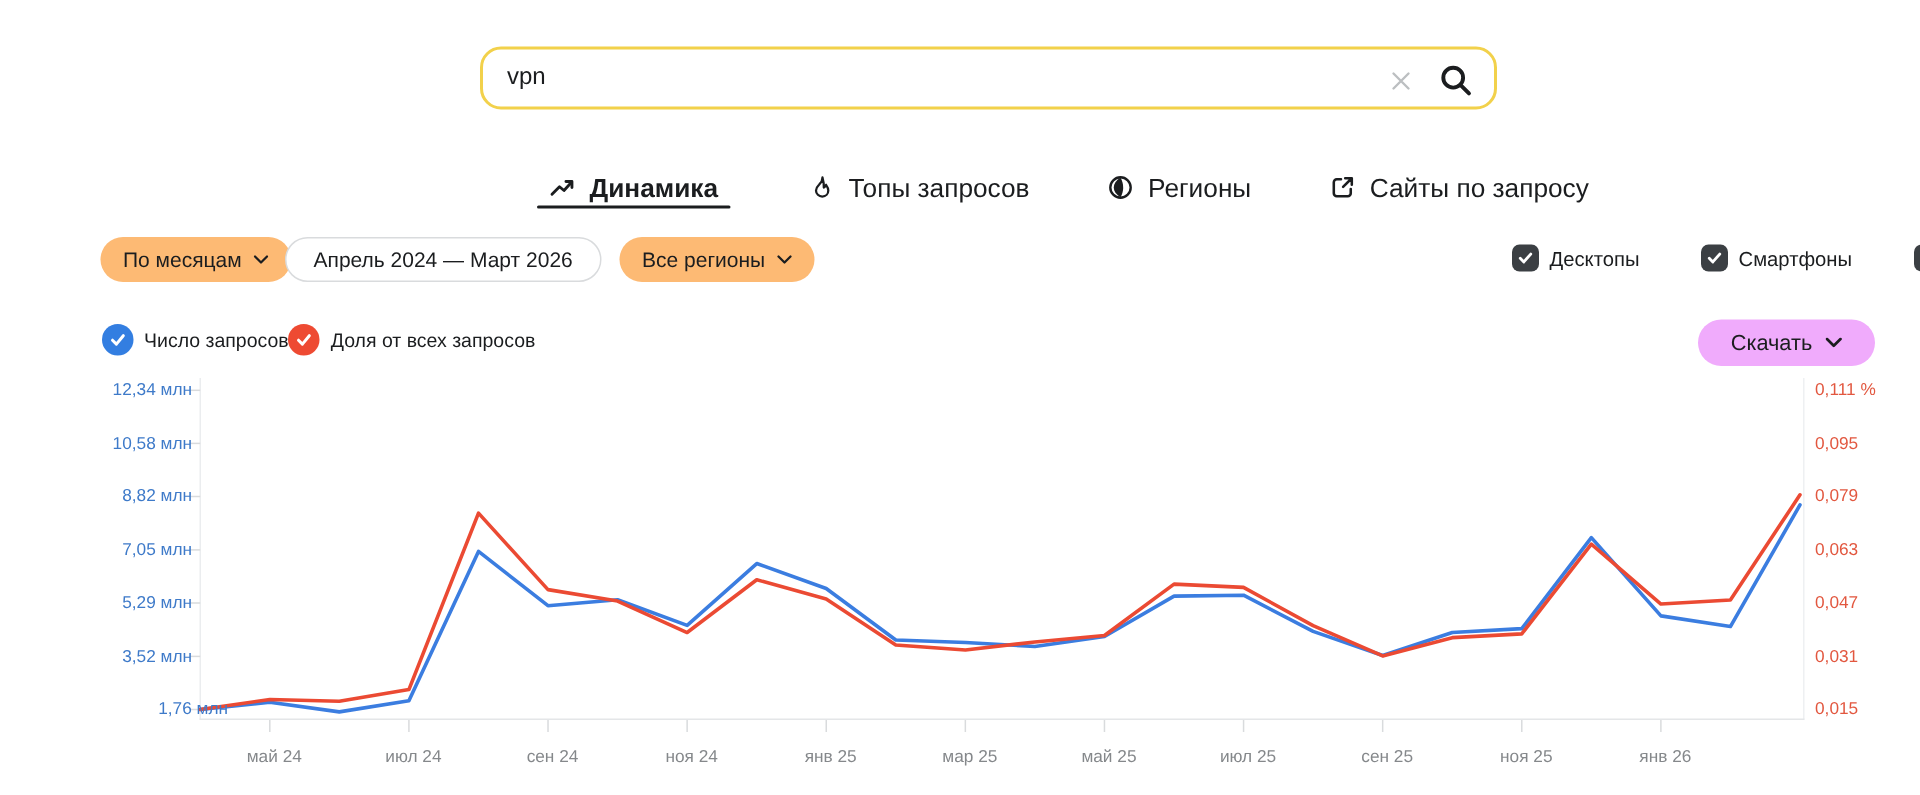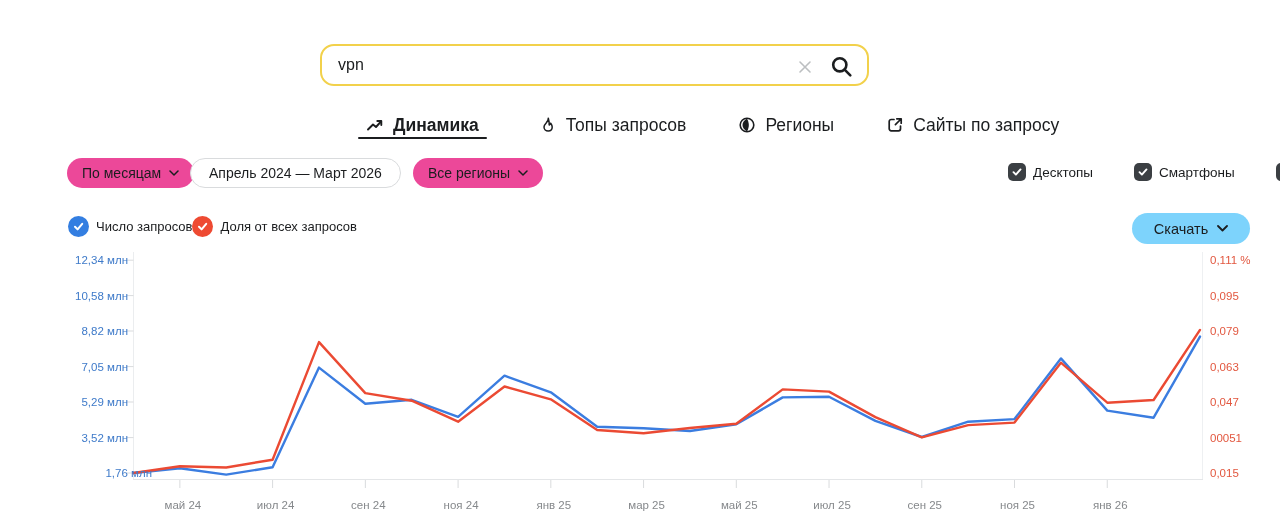--- a/index.html
+++ b/index.html
@@ -1,54 +1,54 @@
 <!DOCTYPE html>
 <html><head>
 <meta charset="utf-8">
 <style>
   * { margin:0; padding:0; box-sizing:border-box; }
   html,body { background:#fff; }
   body { font-family:"Liberation Sans","DejaVu Sans",sans-serif; color:#1b1d1f; }
   .page { position:relative; width:1280px; height:530px; background:#fff; overflow:hidden; }
 
   
-  .searchbar { position:absolute; left:320px; top:31px; width:549px; height:42px;
-    border:2px solid #f2d14b; border-radius:14px; background:#fff; display:flex; align-items:center;margin-top:13px; }
+  .searchbar { position:absolute; left:320px; top:31px; width:678px; height:42px;
+    border:2px solid #f2d14b; border-radius:14px; background:#fff; display:flex; align-items:center; }
   .searchbar input { border:none; outline:none; background:transparent; font-family:inherit;
     font-size:16px; color:#1b1d1f; margin-left:16px; width:540px; }
   .clear-x { position:absolute; right:54px; top:13px; width:16px; height:16px; cursor:pointer; }
   .mag { position:absolute; right:12px; top:8px; width:26px; height:26px; cursor:pointer; }
 
   
   .tabs { position:absolute; left:358px; top:112px; display:flex; gap:52px; align-items:center; }
   .tab { position:relative; display:flex; align-items:center; gap:9px; height:26px;
     font-size:17.5px; cursor:pointer; white-space:nowrap; }
   .tab.active { font-weight:700; padding:0 8px; }
   .tab.active::after { content:""; position:absolute; left:0; right:0; top:25px; height:2px;
     background:#1b1d1f; border-radius:2px; }
   .tab svg { flex:0 0 auto; }
 
   
   .pill { position:absolute; top:158px; height:30px; display:inline-flex; align-items:center;
-    gap:8px; padding:0 15px; border-radius:16px; font-size:14px; background:#ec4899;
+    gap:8px; padding:0 15px; border-radius:16px; font-size:14px; background:#fdba74;
     cursor:pointer; white-space:nowrap; }
   .pill.outline { background:#fff; border:1px solid #d9dbdd; padding:0 18px; }
 
   
   .devices { position:absolute; left:980px; top:163px; display:flex; align-items:center; gap:13px; }
   .device { display:flex; align-items:center; gap:7px; font-size:13.5px; white-space:nowrap;padding-left:28px; }
   .checkbox { width:18px; height:18px; border-radius:5px; background:#3b3f43; display:flex;
     align-items:center; justify-content:center; cursor:pointer; }
 
   
   .legend-row { position:absolute; left:68px; top:216px; display:flex; gap:0; align-items:center; }
   .legend-item { display:flex; align-items:center; gap:7px; font-size:13px; cursor:pointer; white-space:nowrap; }
   .legend-dot { width:21px; height:21px; border-radius:50%; display:flex; align-items:center; justify-content:center; }
   .download-btn { position:absolute; left:1132px; top:213px; width:118px; height:31px;
-    border-radius:17px; background:#7dd3fc; border:none; display:flex; align-items:center;
+    border-radius:17px; background:#f0abfc; border:none; display:flex; align-items:center;
     justify-content:center; gap:9px; font-family:inherit; font-size:14.5px; color:#1b1d1f; cursor:pointer; }
 
   
   .chart-svg { position:absolute; left:0; top:0; width:1280px; height:530px; pointer-events:none; }
   .plot-hover { position:absolute; left:133px; top:252px; width:1070px; height:228px; }
   .ytick-l { position:absolute; left:0; width:128px; text-align:right; font-size:11.5px;
     color:#3e7ac9; height:14px; line-height:14px; }
   .ytick-r { position:absolute; left:1210px; width:60px; text-align:left; font-size:11.5px;
     color:#e2573f; height:14px; line-height:14px; }
   .xtick { position:absolute; width:70px; text-align:center; font-size:11.5px; color:#85888b;
@@ -203,21 +203,21 @@
       <div class="ytick-l" style="top: 395px; color: rgb(62, 122, 201);">5,29 млн</div>
       <div class="ytick-l" style="top: 430.601px; color: rgb(62, 122, 201);">3,52 млн</div>
       <div class="ytick-l" style="top: 466px; color: rgb(62, 122, 201); margin-left: 24px;">1,76 млн</div>
     </div>
   <div id="yaxis-right">
       <div class="ytick-r" style="top: 253px; color: rgb(226, 87, 63);">0,111 %</div>
       <div class="ytick-r" style="top: 288.5px; color: rgb(226, 87, 63);">0,095</div>
       <div class="ytick-r" style="top: 324px; color: rgb(226, 87, 63);">0,079</div>
       <div class="ytick-r" style="top: 359.5px; color: rgb(226, 87, 63);">0,063</div>
       <div class="ytick-r" style="top: 395px; color: rgb(226, 87, 63);">0,047</div>
-      <div class="ytick-r" style="top: 430.5px; color: rgb(226, 87, 63);">00051</div>
+      <div class="ytick-r" style="top: 430.5px; color: rgb(226, 87, 63);">0,031</div>
       <div class="ytick-r" style="top: 466px; color: rgb(226, 87, 63);">0,015</div>
     </div>
   <div id="xaxis">
       <div class="xtick" style="left: 147.87px;">май 24</div>
       <div class="xtick" style="left: 240.609px;">июл 24</div>
       <div class="xtick" style="left: 333.348px;">сен 24</div>
       <div class="xtick" style="left: 426.087px;">ноя 24</div>
       <div class="xtick" style="left: 518.826px;">янв 25</div>
       <div class="xtick" style="left: 611.565px;">мар 25</div>
       <div class="xtick" style="left: 704.304px;">май 25</div>

